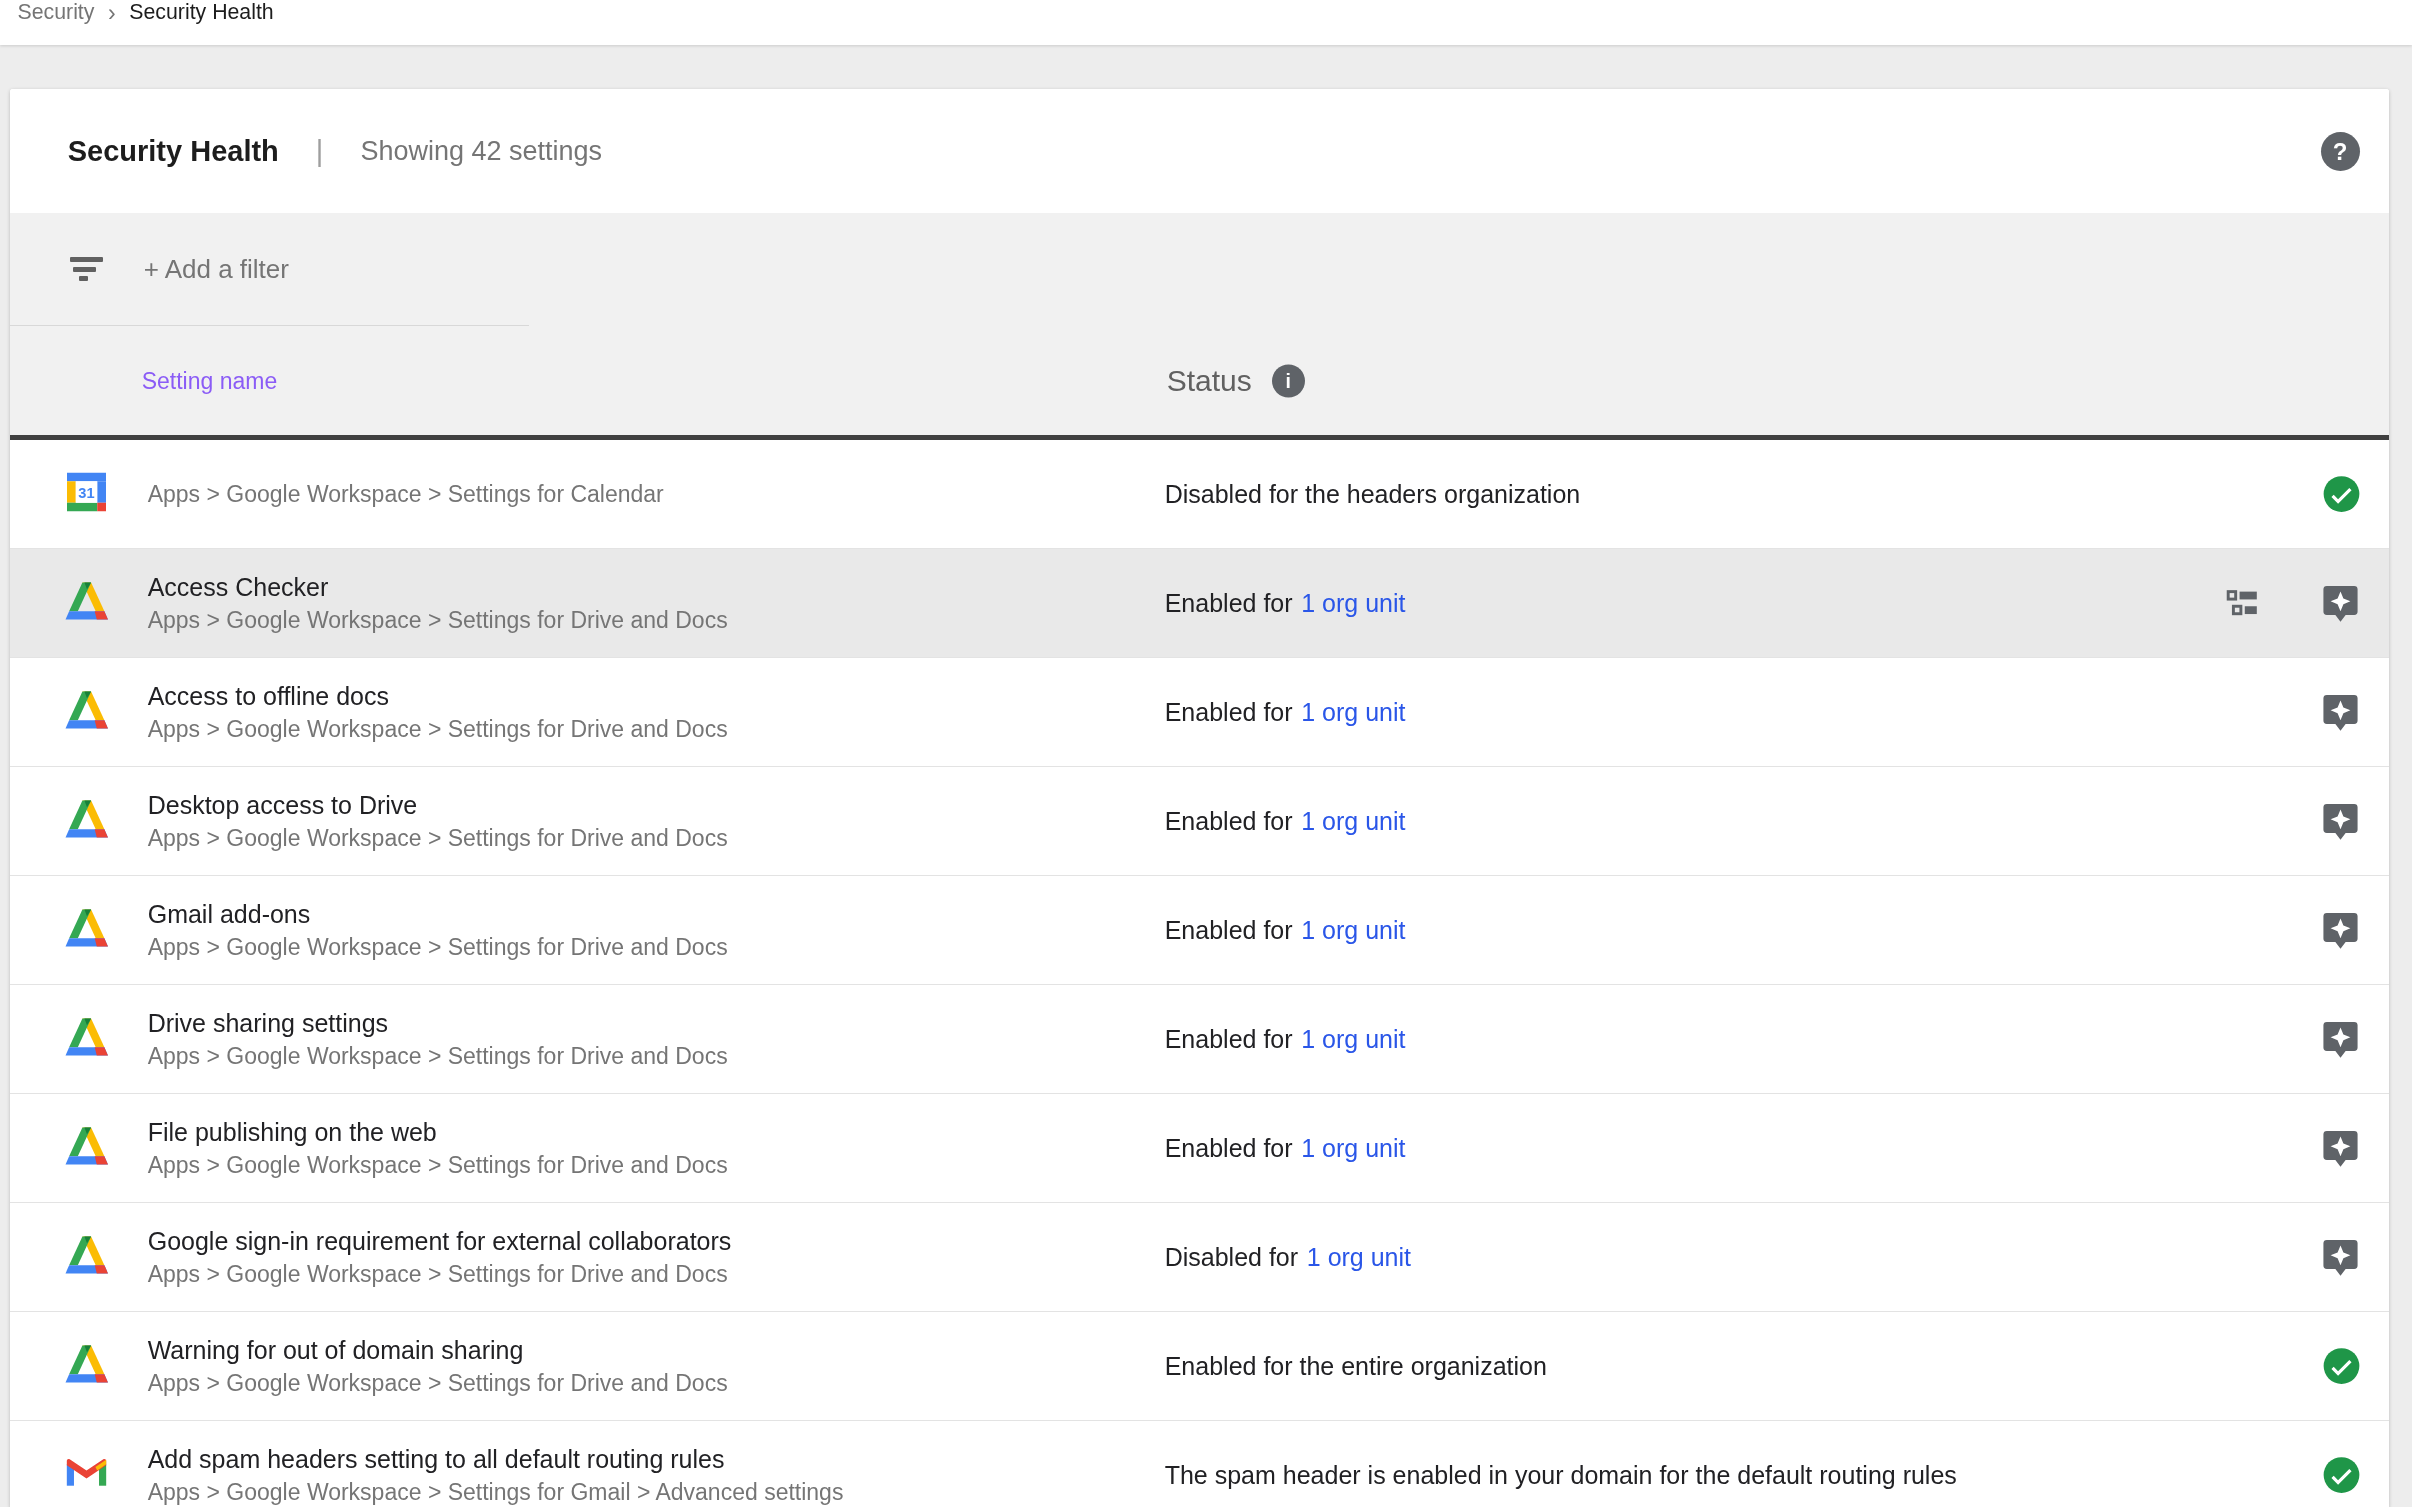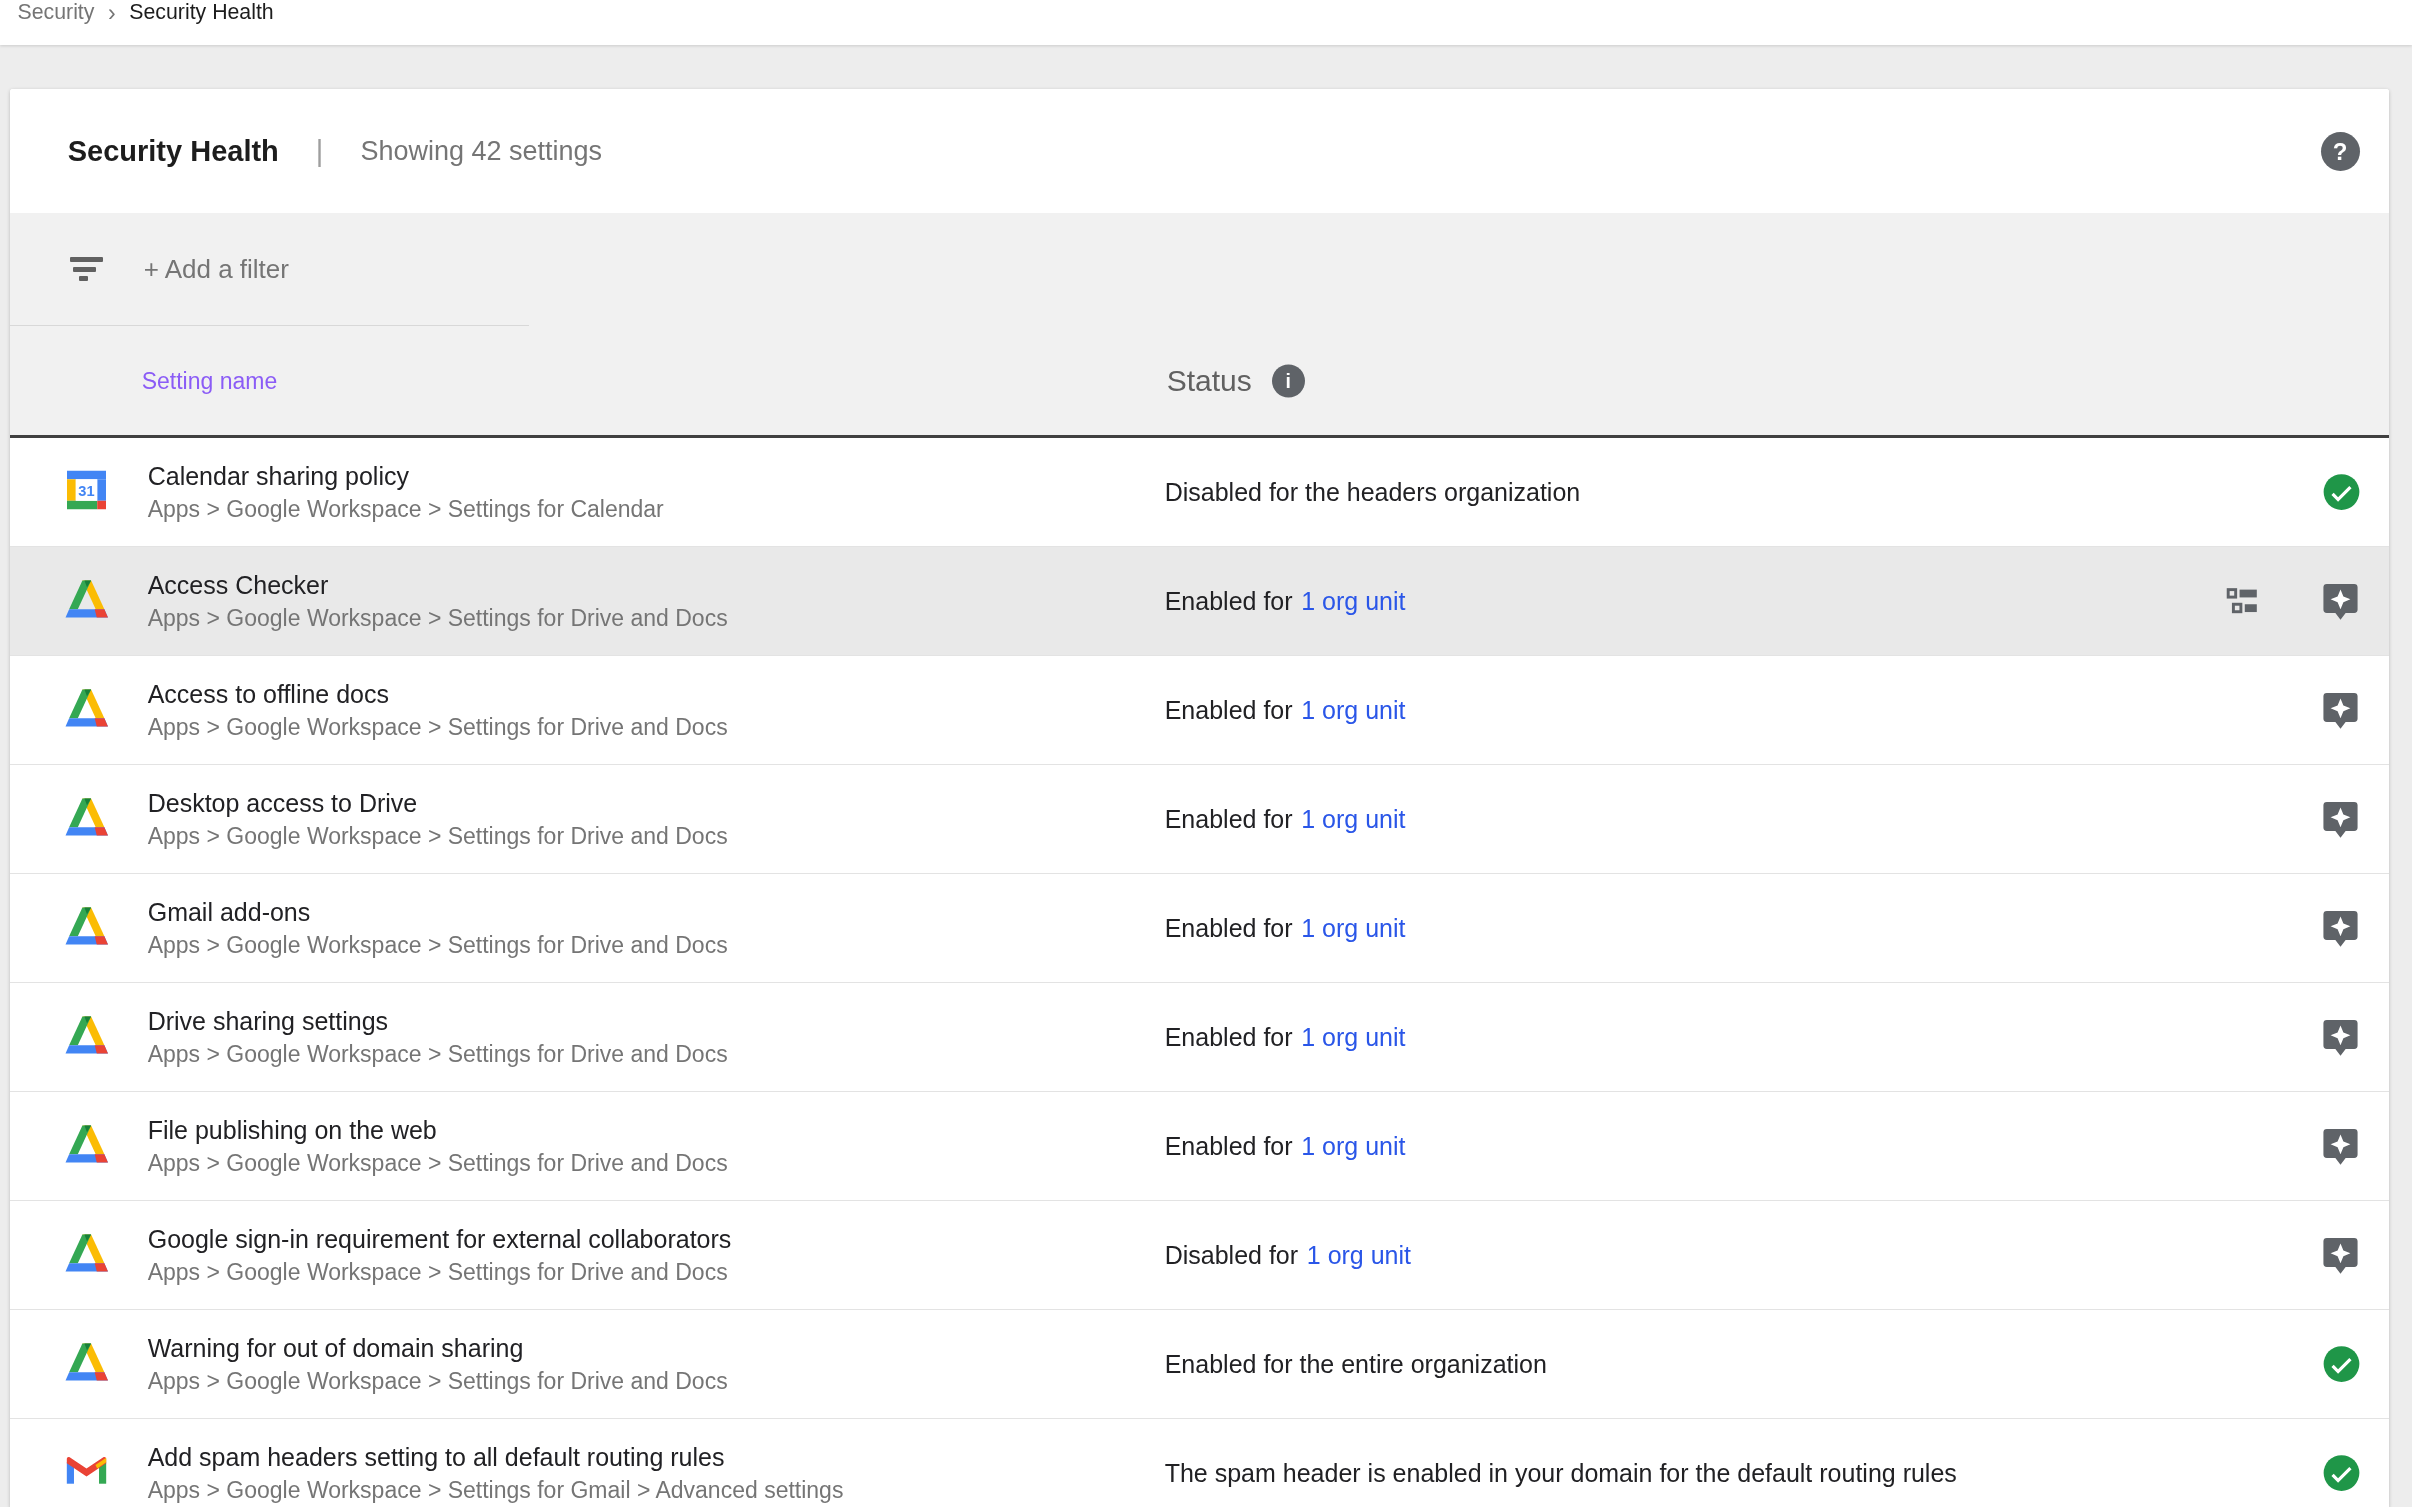--- a/index.html
+++ b/index.html
@@ -32,21 +32,21 @@
   }
   .card-title{font-size:29px;font-weight:600;color:#1d1d1d;}
   .card-title-sep{font-size:29px;color:#9e9e9e;margin:0 37px;font-weight:300;}
   .card-subtitle{font-size:27px;color:#757575;}
   .help-circle{
     position:absolute;right:29px;top:43px;width:39px;height:39px;border-radius:50%;
     background:#5f6368;color:#fff;display:flex;align-items:center;justify-content:center;
     font-size:24px;font-weight:700;cursor:pointer;
   }
   
-  .band{background:#f1f1f1;border-bottom:3px solid #404040;}
+  .band{background:#f1f1f1;border-bottom:5px solid #404040;}
   .filter-row{position:relative;height:113px;display:flex;align-items:center;}
   .filter-icon{margin-left:60px;width:33px;height:25px;position:relative;}
   .filter-icon i{position:absolute;display:block;height:4.9px;background:#616161;border-radius:1px;}
   .filter-icon i:nth-child(1){left:0;top:0;width:33px;}
   .filter-icon i:nth-child(2){left:2.9px;top:9.7px;width:23px;}
   .filter-icon i:nth-child(3){left:9.7px;top:19.4px;width:8.7px;}
   .filter-label{margin-left:41px;font-size:26px;color:#757575;cursor:pointer;}
   .filter-divider{position:absolute;left:0;bottom:0;width:519px;height:1px;background:#d8d8d8;}
   .colheader-row{position:relative;height:109px;}
   .col-setting{position:absolute;left:132px;top:50%;transform:translateY(-50%);font-size:23px;color:#8b5cf6;}
@@ -125,21 +125,20 @@
         <rect class="f-blue" x="31" y="9" width="9" height="22"></rect>
         <rect class="f-green" x="0" y="31" width="31" height="9"></rect>
         <rect class="f-red" x="31" y="31" width="9" height="9"></rect>
         <rect class="f-white" x="9" y="9" width="22" height="22"></rect>
         <text x="20" y="26.5" text-anchor="middle" font-size="15" font-weight="700" font-family="Liberation Sans, sans-serif" class="f-blue">31</text>
       </svg>
 
     </div>
 
     <div class="setting-text">
-      <div class="setting-title">Calendar sharing policy</div>
       <div class="setting-path">Apps &gt; Google Workspace &gt; Settings for Calendar</div>
     </div>
 
     <div class="status-cell">
       <span class="status-text">Disabled for the headers organization</span>
 
     </div>
 
     <div class="trailing">
 

